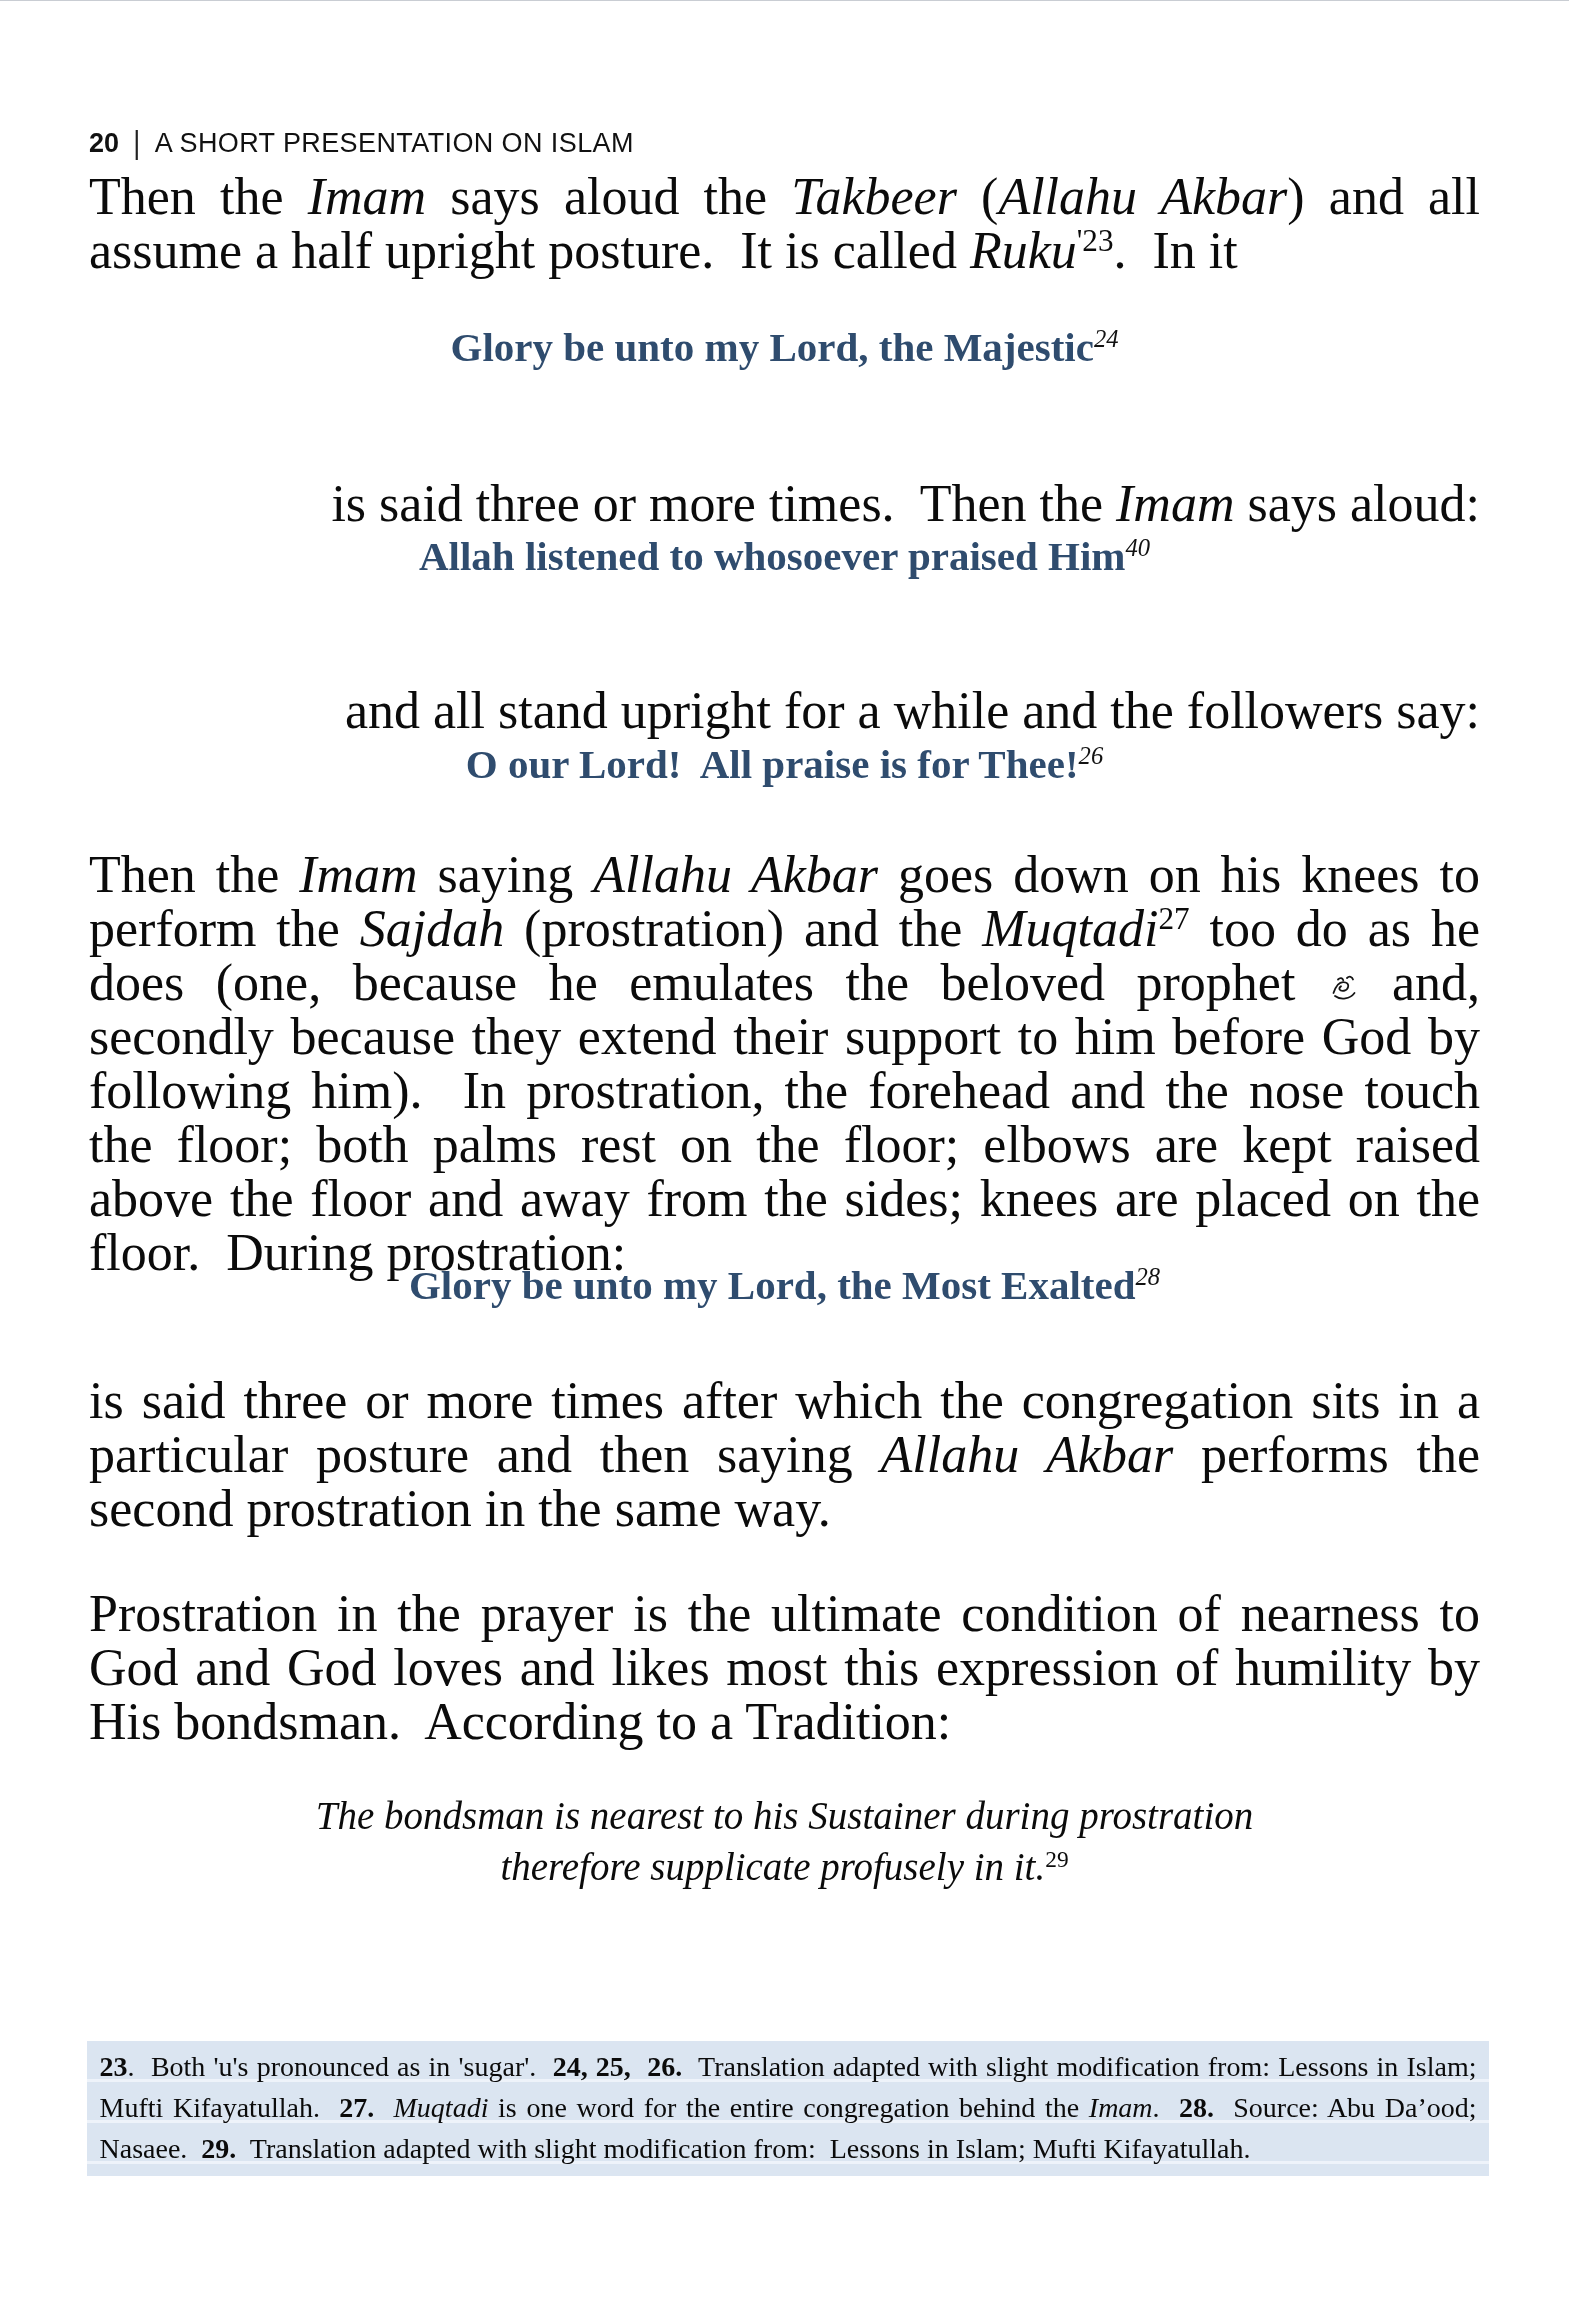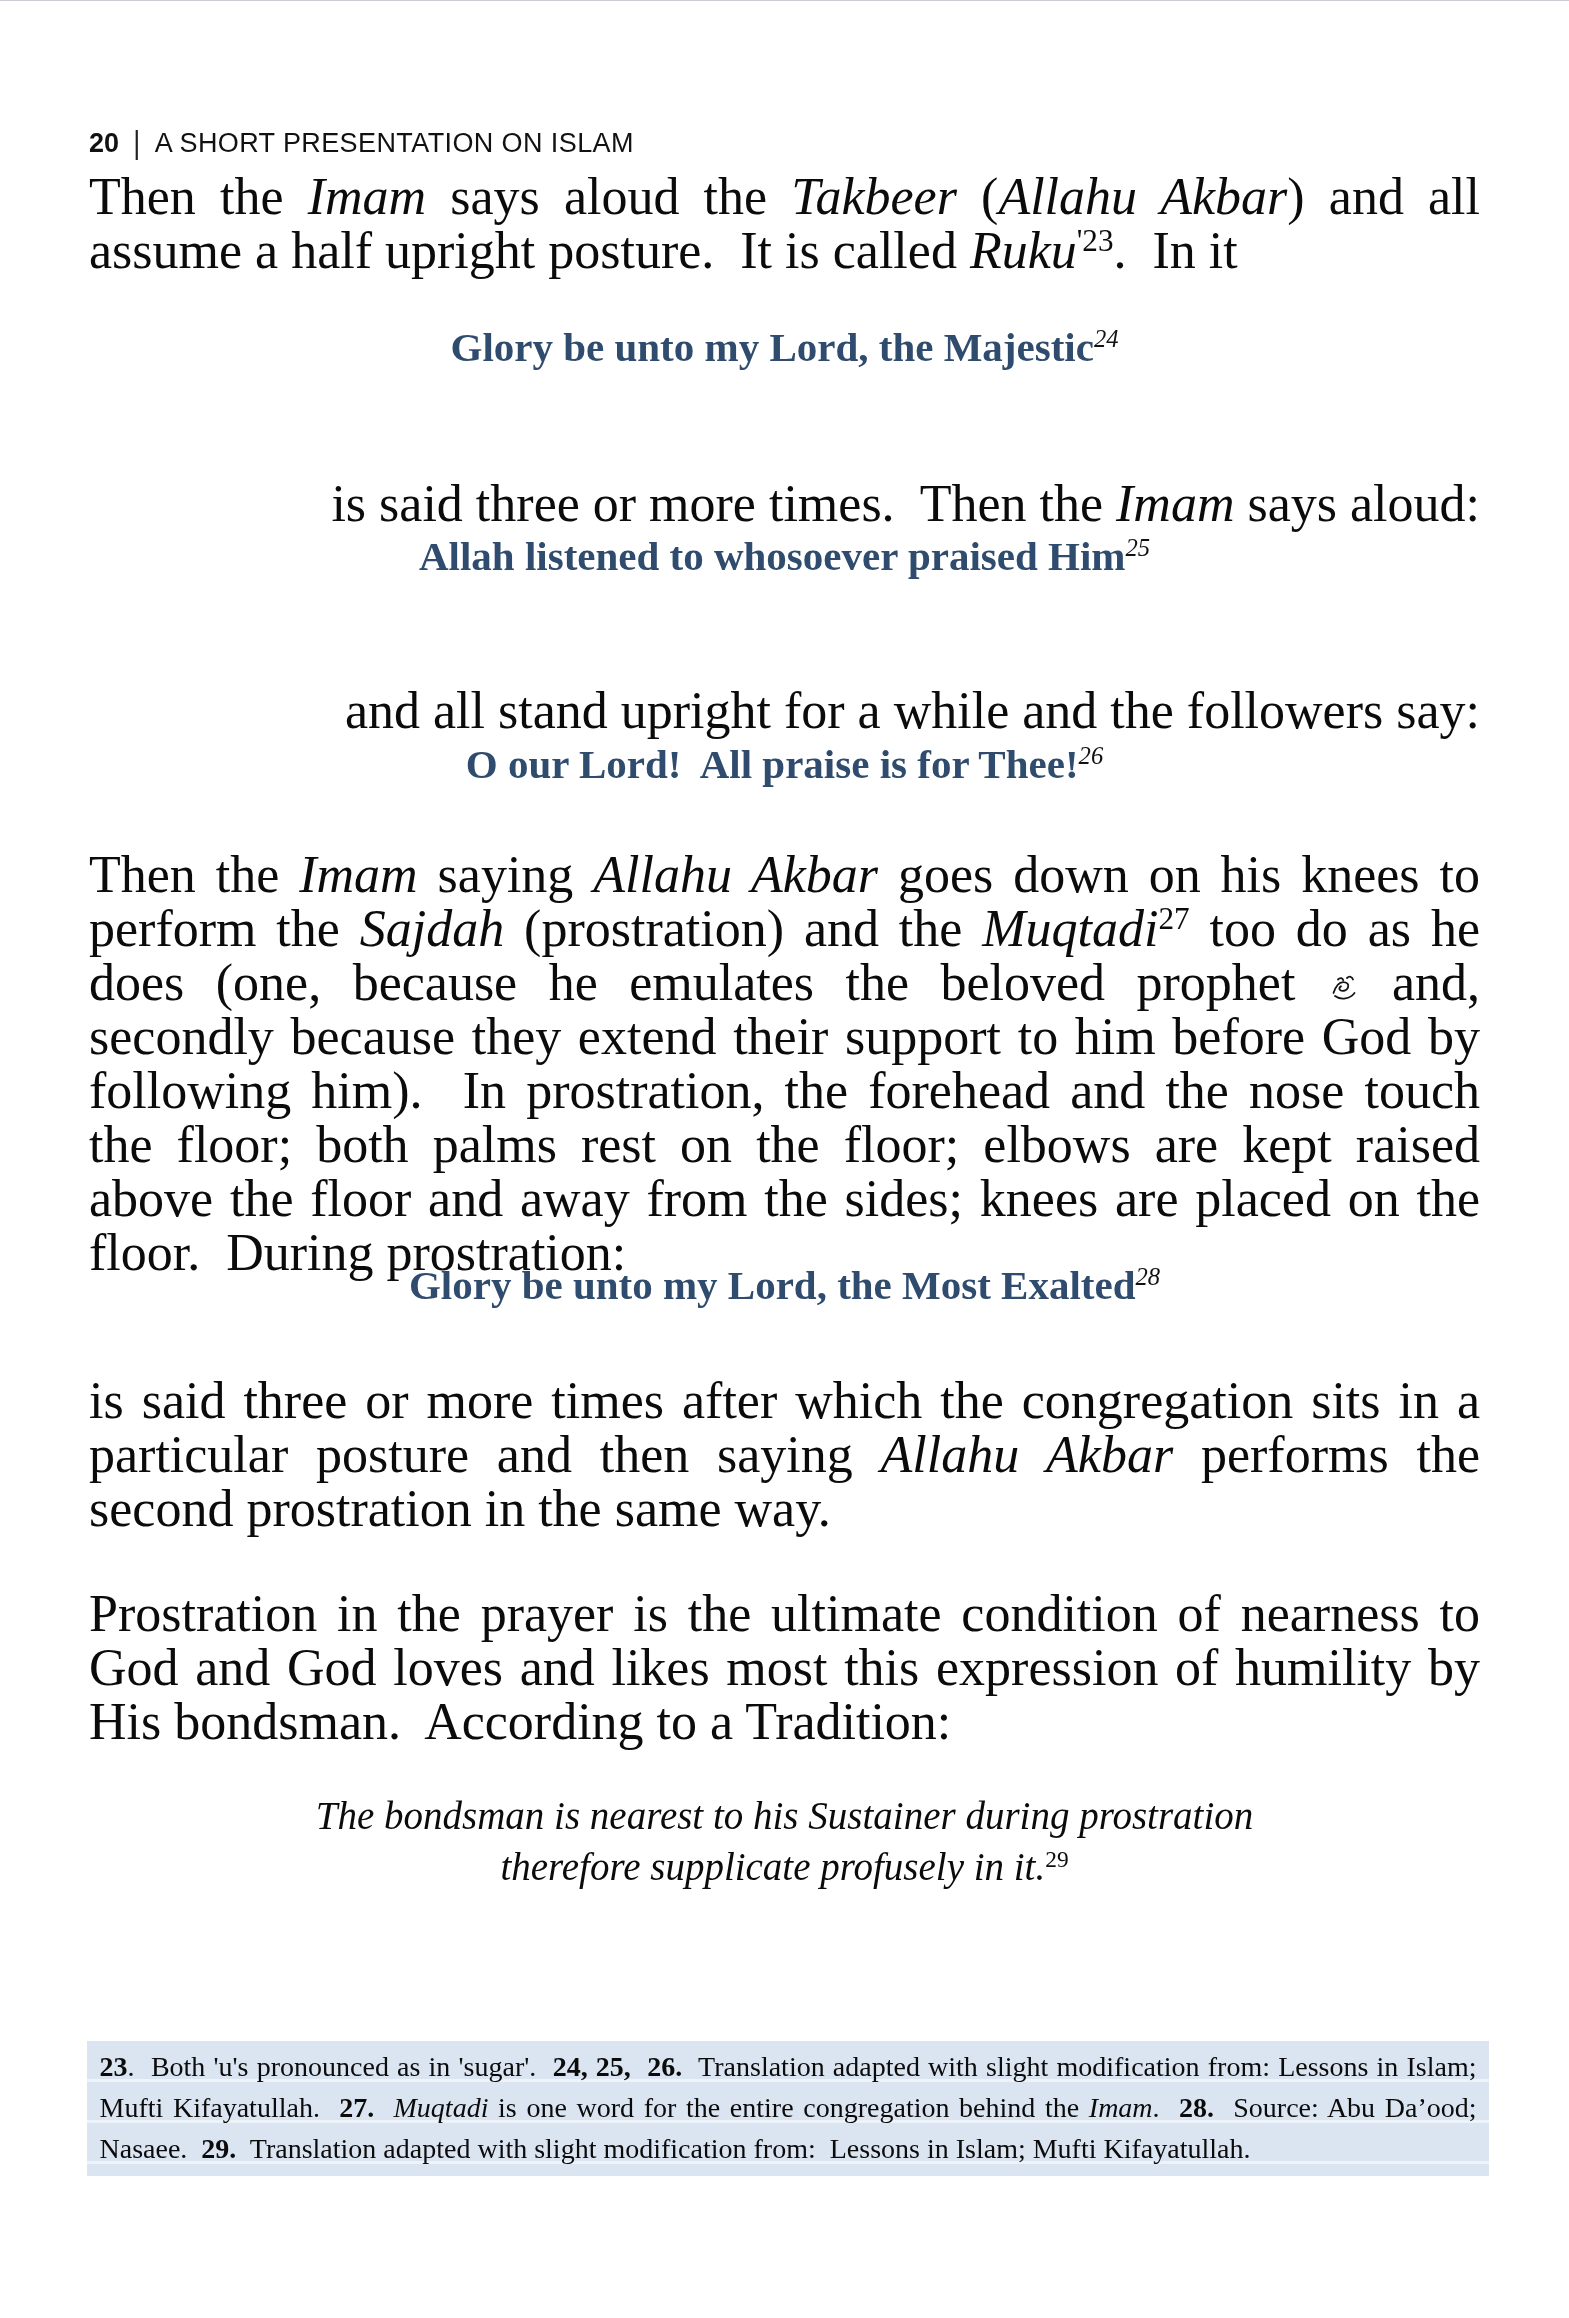--- a/index.html
+++ b/index.html
@@ -72,21 +72,21 @@
     <span class="hdr-sep">|</span>
     <span class="hdr-title">A SHORT PRESENTATION ON ISLAM</span>
   </header>
 
   <p class="abs body" style="top:169px"><span>Then the </span><i>Imam</i><span> says aloud the </span><i>Takbeer</i><span> (</span><i>Allahu Akbar</i><span>) and all assume a half upright posture.&nbsp; It is called </span><i>Ruku</i><sup>'23</sup><span>.&nbsp; In it</span></p>
 
   <p class="abs bq" style="top:321px"><span>Glory be unto my Lord, the Majestic</span><sup>24</sup></p>
 
   <p class="abs body single" style="top:439px"><span>is said three or more times.&nbsp; Then the </span><i>Imam</i><span> says aloud:</span></p>
 
-  <p class="abs bq" style="top:530px"><span>Allah listened to whosoever praised Him</span><sup>25</sup></p>
+  <p class="abs bq" style="top:530px"><span>Allah listened to whosoever praised Him</span><sup>40</sup></p>
 
   <p class="abs body single" style="top:646px"><span>and all stand upright for a while and the followers say:</span></p>
 
   <p class="abs bq" style="top:738px"><span>O our Lord!&nbsp; All praise is for Thee!</span><sup>26</sup></p>
 
   <p class="abs body" style="top:847px"><span>Then the </span><i>Imam</i><span> saying </span><i>Allahu Akbar</i><span> goes down on his knees to perform the </span><i>Sajdah</i><span> (prostration) and the </span><i>Muqtadi</i><sup>27</sup><span> too do as he does (one, because he emulates the beloved prophet </span><span class="salut"><svg viewBox="0 0 40 44" width="30" height="36" aria-hidden="true">
           <path d="M6 30 C10 18 16 14 22 16 C28 18 26 26 20 27 C14 28 12 24 16 21 M8 34 C16 40 28 38 34 30 M24 10 C27 7 31 8 32 12 M12 12 C15 9 18 10 19 13" stroke="#151515" fill="none" stroke-width="2.4" stroke-linecap="round"></path>
         </svg></span><span> and, secondly because they extend their support to him before God by following him).&nbsp; In prostration, the forehead and the nose touch the floor; both palms rest on the floor; elbows are kept raised above the floor and away from the sides; knees are placed on the floor.&nbsp; During prostration:</span></p>
 
   <p class="abs bq" style="top:1259px"><span>Glory be unto my Lord, the Most Exalted</span><sup>28</sup></p>

